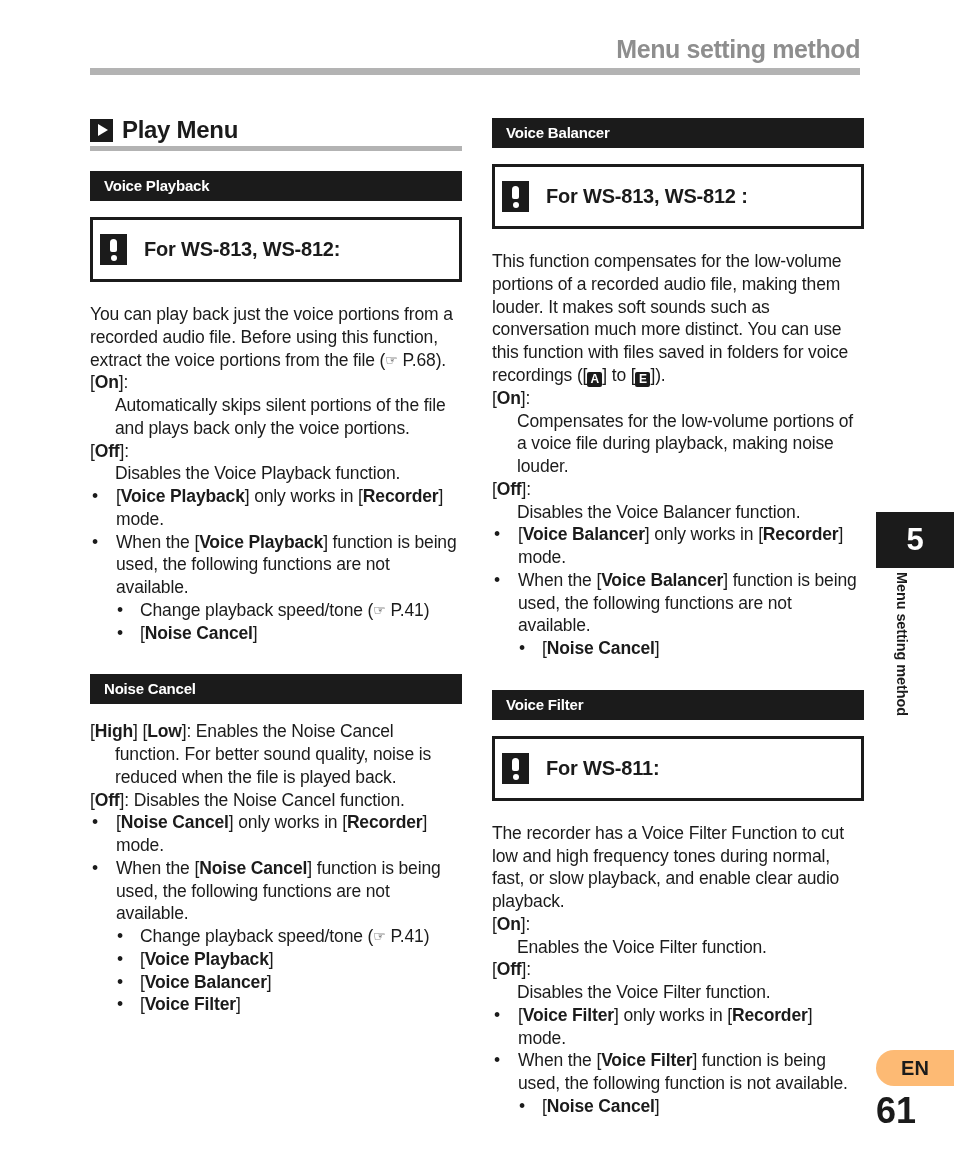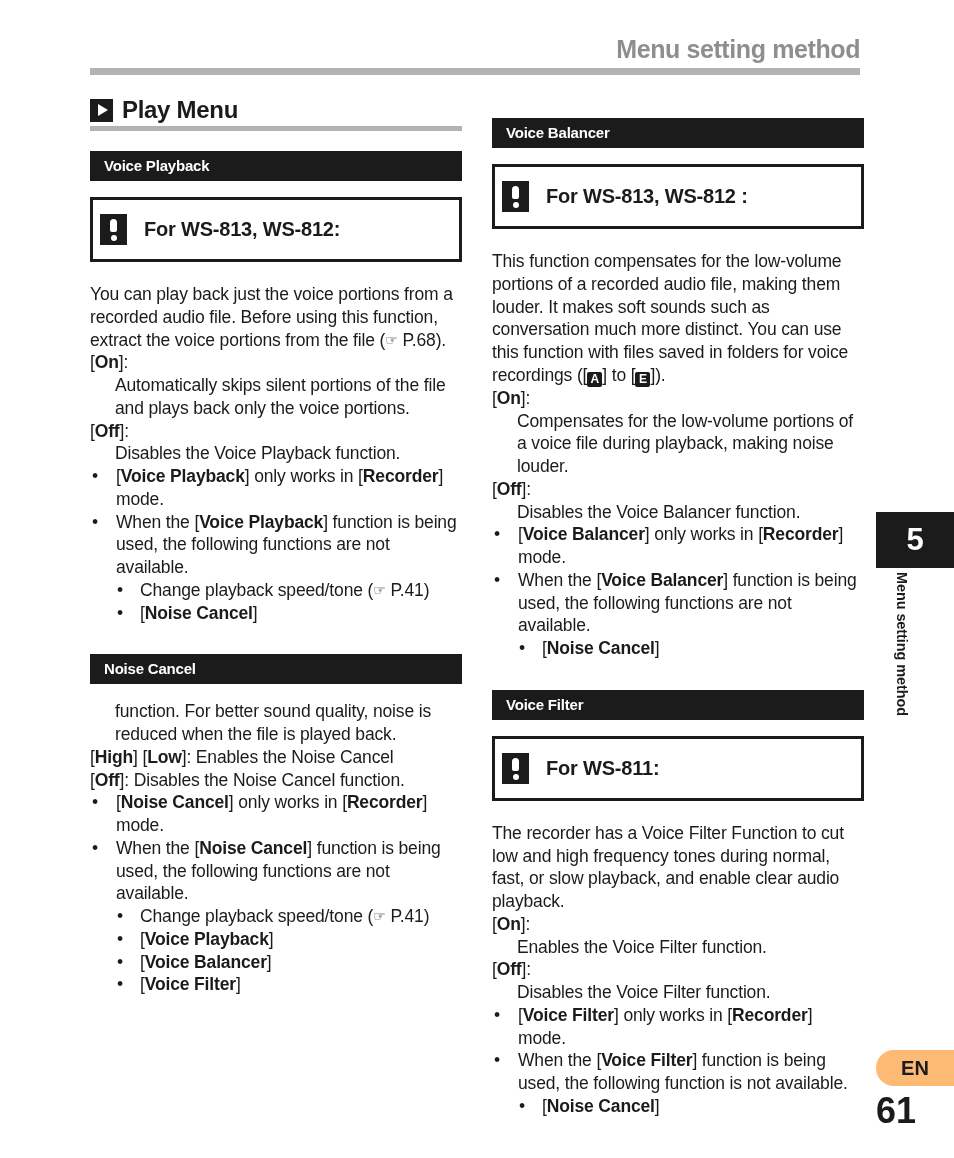--- a/index.html
+++ b/index.html
@@ -33,21 +33,21 @@
   }
   .page-header .header-rule {
     margin-top: 6px;
     height: 7px;
     background: #b3b3b3;
   }
 
   
   .col {
     position: absolute;
-    top: 96px;
+    top: 116px;
     width: 372px;
   }
   .col-left  { left: 90px; }
   .col-right { left: 492px; }
 
   
   .play-title-wrap { margin-bottom: 20px; }
   .play-title {
     display: flex;
     align-items: center;
@@ -300,22 +300,22 @@
   <div class="bullet-row sub">
     <span class="bullet-mark">•</span>
     <span class="bullet-body"><span>[</span><b>Noise Cancel</b><span>]</span></span>
   </div>
 
   <div class="gap-md"></div>
 
   <div class="section-bar">Noise Cancel</div>
 
 
+  <p class="para"><span>[</span><b>High</b><span>] [</span><b>Low</b><span>]: Enables the Noise Cancel</span></p>
   <p class="para indent-1">function. For better sound quality, noise is reduced when the file is played back.</p>
-  <p class="para"><span>[</span><b>High</b><span>] [</span><b>Low</b><span>]: Enables the Noise Cancel</span></p>
 
   <p class="para">[<b>Off</b><span>]: Disables the Noise Cancel function.</span></p>
 
   <div class="bullet-row">
     <span class="bullet-mark">•</span>
     <span class="bullet-body"><span>[</span><b>Noise Cancel</b><span>] only works in [</span><b>Recorder</b><span>] mode.</span></span>
   </div>
 
   <div class="bullet-row">
     <span class="bullet-mark">•</span>

